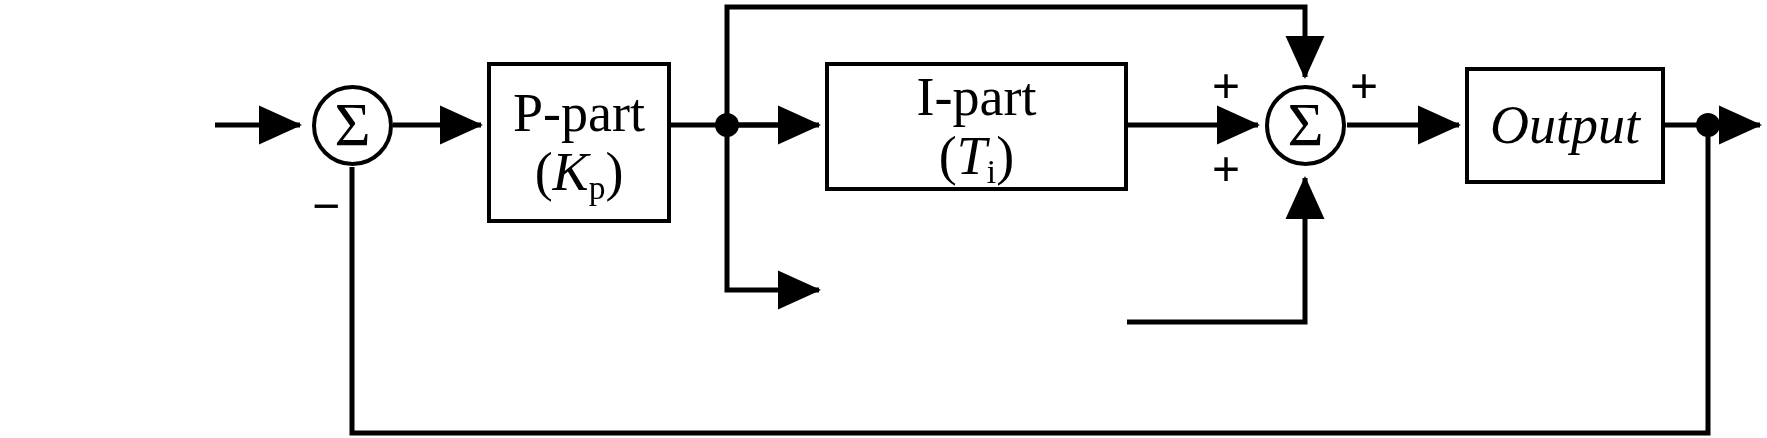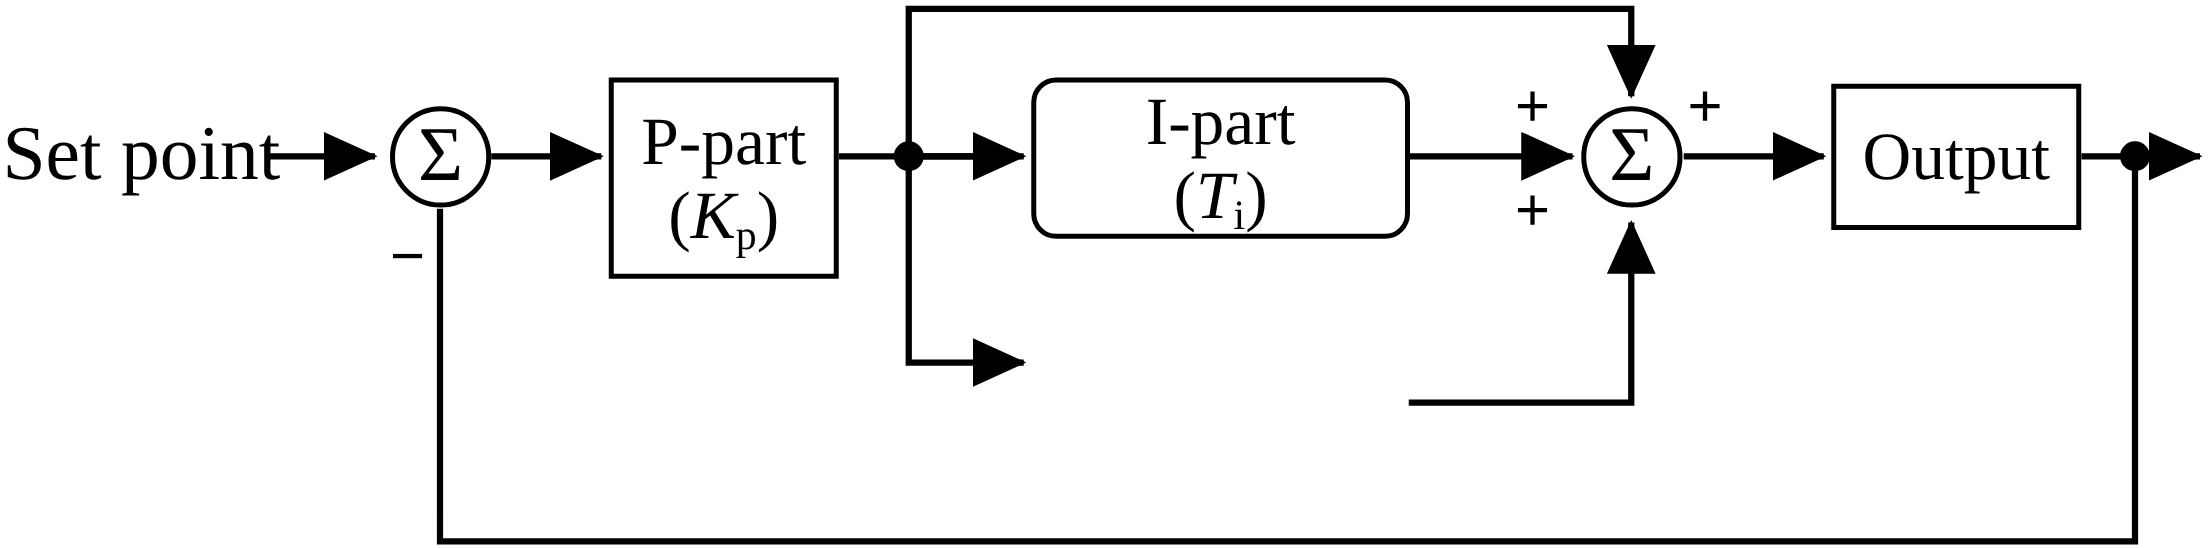--- a/index.html
+++ b/index.html
@@ -78,21 +78,21 @@
     font-family: "Liberation Sans", "DejaVu Sans", sans-serif;
   }
   .ital { font-style: italic; }
   .sub {
     font-size: 0.62em;
     vertical-align: baseline;
     position: relative;
     top: 0.27em;
     font-style: normal;
   }
-  .outlabel { font-size: 54px; }
+  .outlabel { font-size: 54px; font-style: italic; }
 </style>
 </head>
 <body>
 
 <div id="diagram-root">
 
   <svg id="wire-layer" viewBox="0 0 1767 438" width="1767" height="438" xmlns="http://www.w3.org/2000/svg">
     <defs>
       <marker id="arrowR" markerWidth="9" markerHeight="9" refX="8.2" refY="4.5" orient="auto" markerUnits="strokeWidth">
         <path d="M0,0.6 L8.6,4.5 L0,8.4 z" fill="#000000"></path>
@@ -127,35 +127,34 @@
       <line x1="1708" y1="125" x2="1760" y2="125" marker-end="url(#arrowR)"></line>
 
       <path d="M1708,125 L1708,433 L352,433 L352,167"></path>
 
     </g>
 
     <circle cx="727" cy="125" r="12" fill="#000000"></circle>
     <circle cx="1708" cy="125" r="12" fill="#000000"></circle>
   </svg>
 
-  <div class="lbl setpoint-label">Set point</div>
 
   <div class="sigma" style="left:312px; top:85px; width:81px; height:81px;">
     <span class="glyph">Σ</span>
   </div>
   <div class="sign" style="left:312px; top:182px;">−</div>
 
   <div class="blk" style="left:487px; top:62px; width:184px; height:161px;padding-left:36px;">
     <div class="block-label">
       <span class="ln1">P-part</span>
       <span class="ln2"><span>(</span><span class="ital">K</span><span class="sub">p</span><span>)</span></span>
     </div>
   </div>
 
-  <div class="blk" style="left:825px; top:62px; width:303px; height:129px;border-radius:20px;">
+  <div class="blk" style="left:825px; top:62px; width:303px; height:129px;">
     <div class="block-label">
       <span class="ln1">I-part</span>
       <span class="ln2"><span>(</span><span class="ital">T</span><span class="sub">i</span><span>)</span></span>
     </div>
   </div>
 
 
   <div class="sigma" style="left:1265px; top:85px; width:81px; height:81px;">
     <span class="glyph">Σ</span>
   </div>

